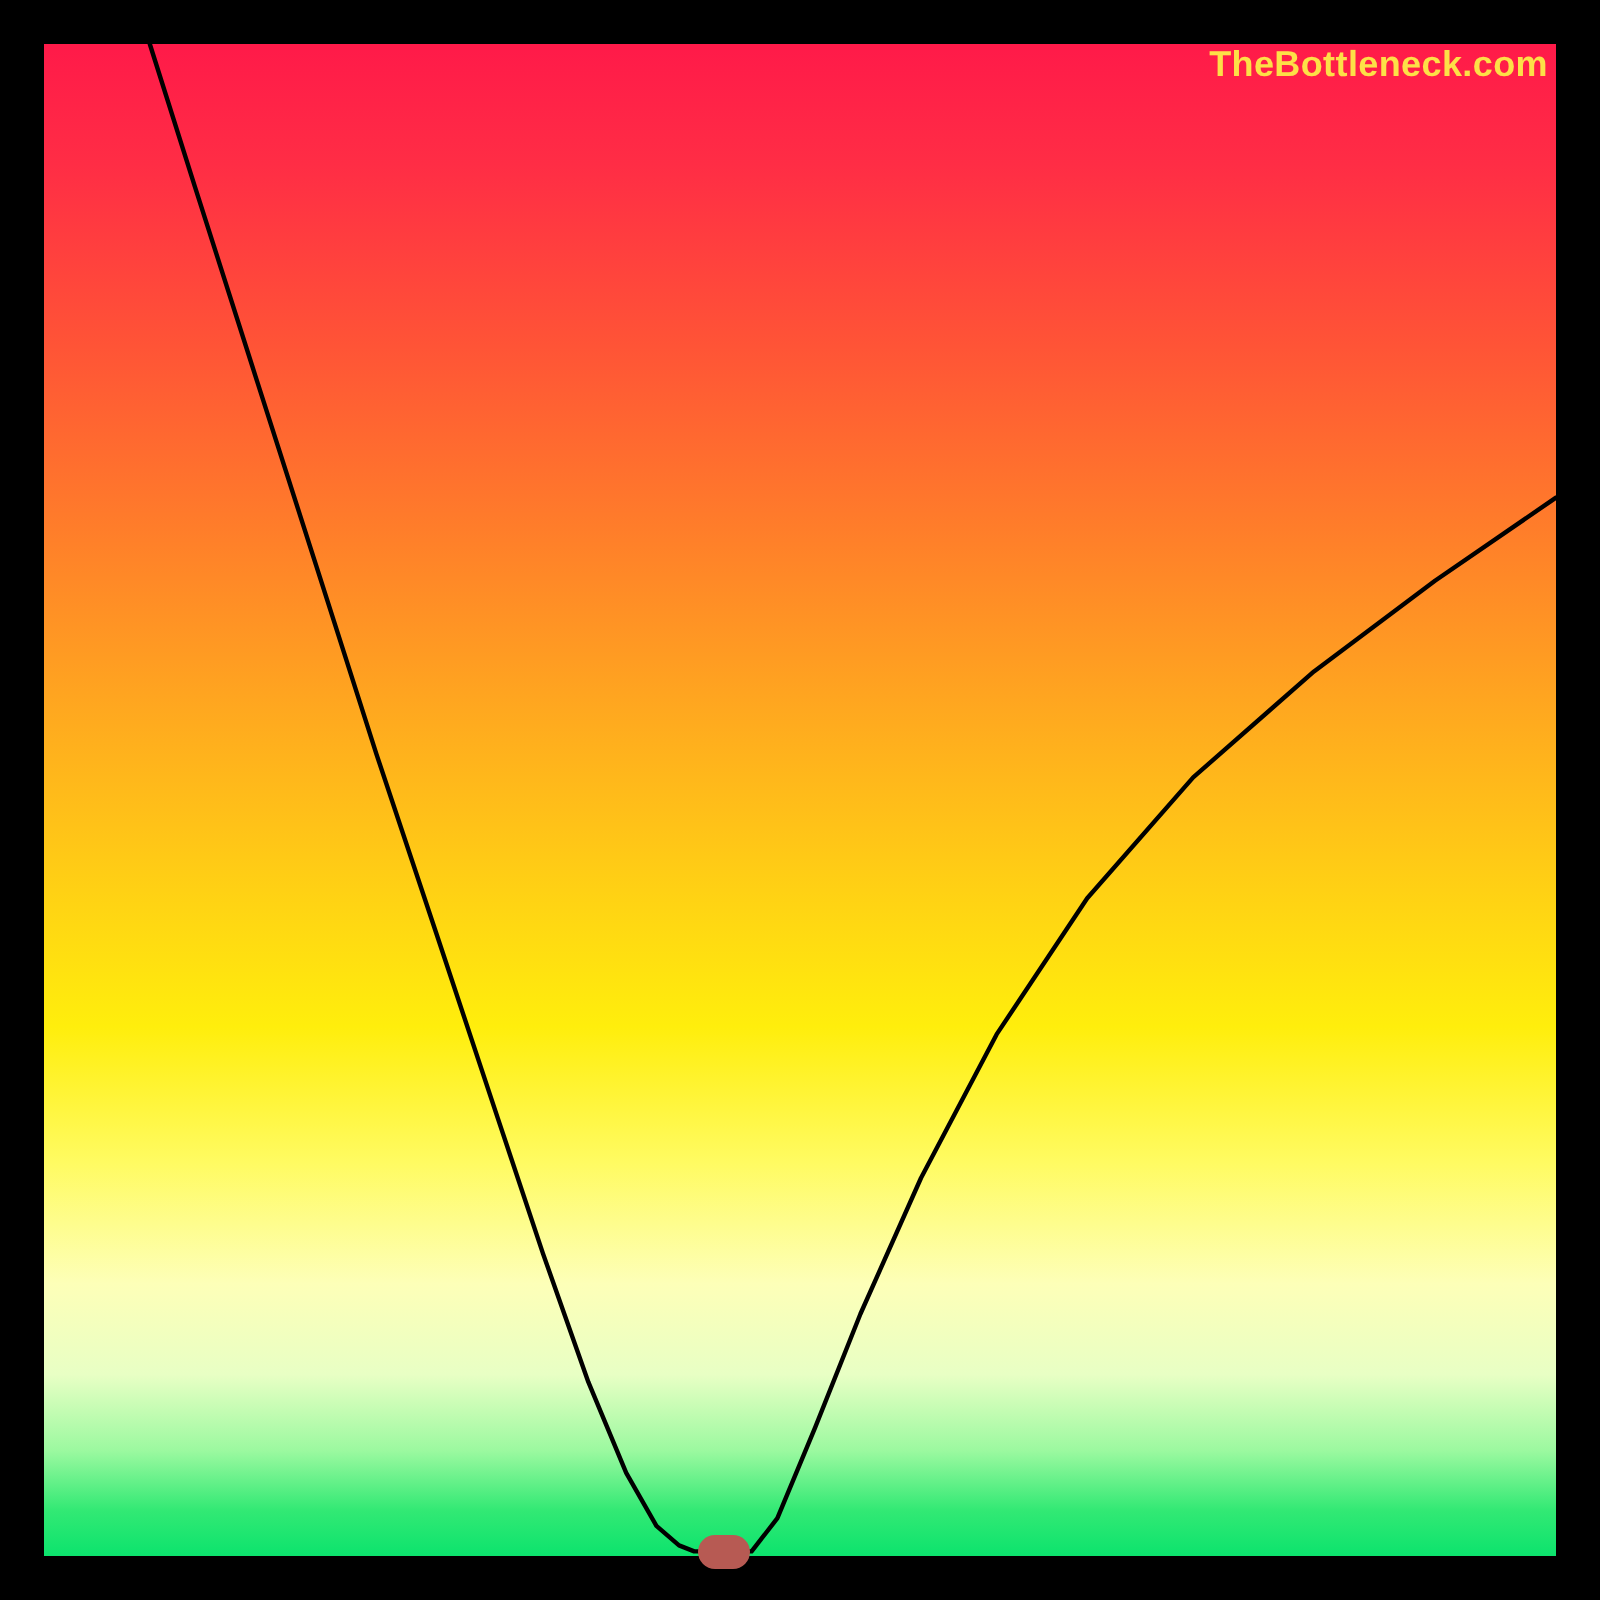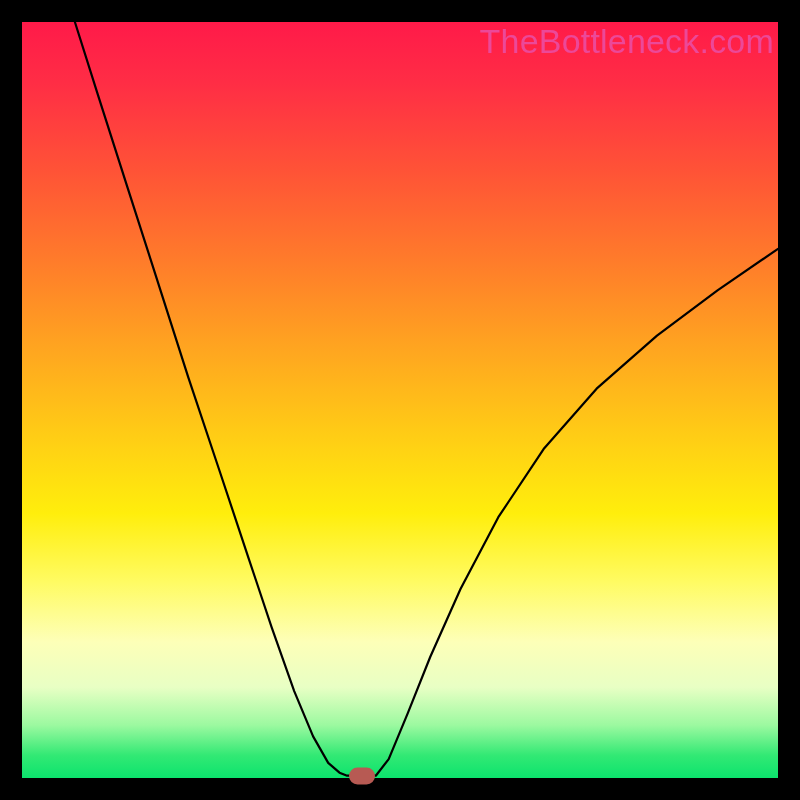--- a/index.html
+++ b/index.html
@@ -18,23 +18,23 @@
       #fffb62 74%,
       #fdffb8 82%,
       #e8ffc4 88%,
       #9cf9a0 93%,
       #32e974 97%,
       #0ce36d 100%);
   }
   .watermark{
     position:absolute;
     top:22px;right:26px;
-    color:#ec4899;
-    font-size:34px;
-    font-weight:400;
+    color:#fde047;
+    font-size:18px;
+    font-weight:700;
     letter-spacing:0.2px;
     user-select:none;
   }
   svg.curve{position:absolute;left:22px;top:22px;width:756px;height:756px;overflow:visible}
   .marker{
     position:absolute;
     width:26px;height:17px;
     background:#b75a53;
     border-radius:9px;
     transform:translate(-50%,-50%);

